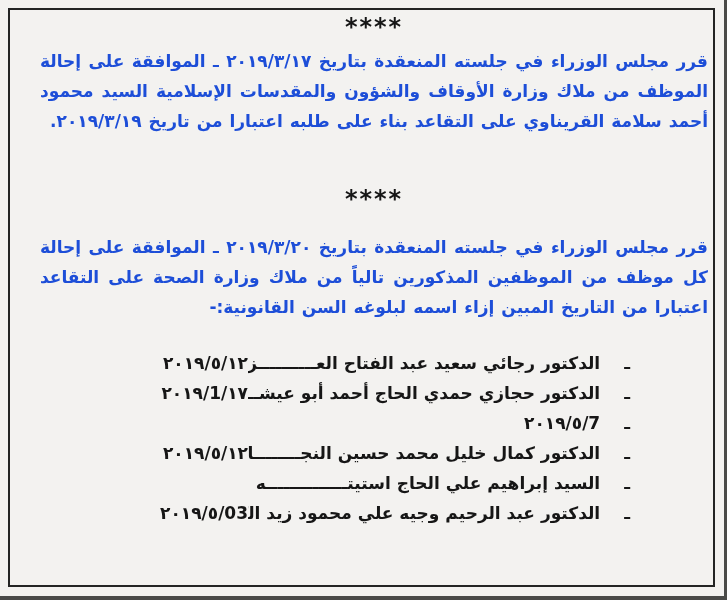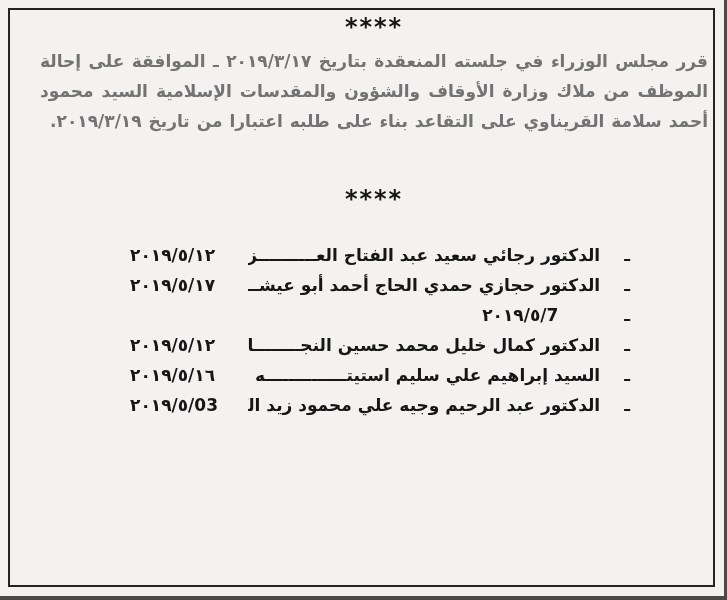--- a/index.html
+++ b/index.html
@@ -26,40 +26,40 @@
     height: 30px; line-height: 30px;
   }
   .stars-mid { margin-top: 48px; }
   .para {
     direction: rtl;
     unicode-bidi: embed;
     text-align: justify;
     font-weight: bold;
     font-size: 17px;
     line-height: 30px;
-    color: #737373;
+    color: #1d4ed8;
     margin: 0;
     word-spacing: 1px;
   }
   .p1 { margin-top: 4px; }
   .p2 { margin-top: 18px; }
   .list { margin-top: 26px; direction: rtl; }
   .row {
     display: flex;
     direction: rtl;
     align-items: baseline;
     height: 30px; line-height: 30px;
     font-weight: bold;
     font-size: 17px;
     color: #161616;
     padding: 0 78px 0 90px;
   }
   .dash { margin-left: 24px; flex: none; }
   .name { flex: 1; text-align: right; white-space: nowrap; overflow: hidden; }
-  .date { width: 118px; flex: none; direction: ltr; text-align: left; }
+  .date { width: 118px; flex: none; direction: ltr; text-align: right; }
   .scan-edge-right {
     position: absolute; right: 0; top: 0; width: 3px; height: 100%;
     background: #4a4a48;
   }
   .scan-edge-bottom {
     position: absolute; left: 0; bottom: 0; width: 100%; height: 4px;
     background: #4a4a48;
   }
 </style>
 </head>
@@ -67,45 +67,45 @@
 
 <div class="canvas">
   <div class="frame">
 
     <div class="stars">****</div>
 
     <p class="para p1">قرر مجلس الوزراء في جلسته المنعقدة بتاريخ ٢٠١٩/٣/١٧ ـ الموافقة على إحالة الموظف من ملاك وزارة الأوقاف والشؤون والمقدسات الإسلامية السيد محمود أحمد سلامة القريناوي على التقاعد بناء على طلبه اعتبارا من تاريخ ٢٠١٩/٣/١٩.</p>
 
     <div class="stars stars-mid">****</div>
 
+    <p class="para p2">قرر مجلس الوزراء في جلسته المنعقدة بتاريخ ٢٠١٩/٣/٢٠ ـ الموافقة على إحالة كل موظف من الموظفين المذكورين تالياً من ملاك وزارة الصحة على التقاعد اعتبارا من التاريخ المبين إزاء اسمه لبلوغه السن القانونية:-</p>
 
     <div class="list">
       <div class="row">
         <span class="dash">ـ</span>
         <span class="name">الدكتور رجائي سعيد عبد الفتاح العــــــــــزة</span>
         <span class="date">٢٠١٩/٥/١٢</span>
       </div>
       <div class="row">
         <span class="dash">ـ</span>
         <span class="name">الدكتور حجازي  حمدي الحاج أحمد أبو عيشــــه</span>
-        <span class="date">٢٠١٩/٥/١٧</span>
+        <span class="date">٢٠١٩/1/١٧</span>
       </div>
       <div class="row">
         <span class="dash">ـ</span>
         <span class="date">٢٠١٩/٥/7</span>
       </div>
       <div class="row">
         <span class="dash">ـ</span>
         <span class="name">الدكتور كمال خليل محمد حسين النجــــــــار</span>
         <span class="date">٢٠١٩/٥/١٢</span>
       </div>
       <div class="row">
         <span class="dash">ـ</span>
-        <span class="name">السيد إبراهيم علي سليم استيتــــــــــــــه</span>
-        <span class="date">٢٠١٩/٥/١٦</span>
+        <span class="name">السيد إبراهيم علي الحاج استيتــــــــــــــه</span>
       </div>
       <div class="row">
         <span class="dash">ـ</span>
         <span class="name">الدكتور عبد الرحيم وجيه علي محمود زيد الكيلاني</span>
         <span class="date">٢٠١٩/٥/03</span>
       </div>
     </div>
 
   </div>
   <div class="scan-edge-right"></div>

